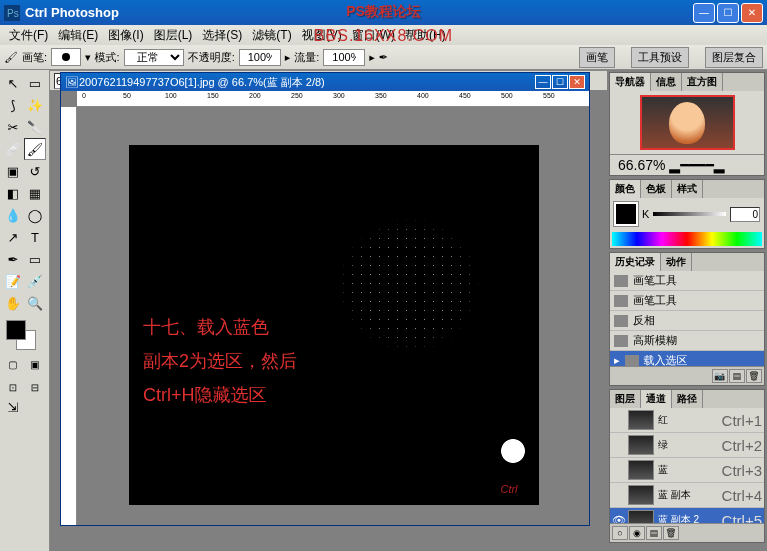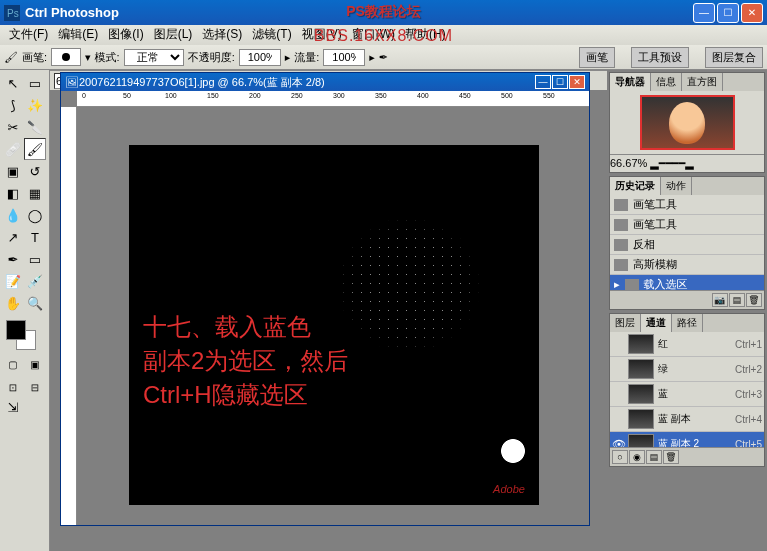--- a/index.html
+++ b/index.html
@@ -4,21 +4,21 @@
 <style>
 * { margin: 0; padding: 0; box-sizing: border-box; font-family: "Microsoft YaHei", sans-serif; }
 body { background: #fff; width: 767px; height: 551px; overflow: hidden; font-size: 11px; }
 .titlebar { background: linear-gradient(#0a6ac8, #1557b5); height: 25px; display: flex; align-items: center; color: #fff; padding: 0 4px; }
 .titlebar .icon { width: 16px; height: 16px; margin-right: 5px; }
 .titlebar .title { flex: 1; font-weight: bold; font-size: 13px; }
 .winctrl { display: flex; gap: 2px; }
 .winbtn { width: 22px; height: 20px; border: 1px solid #fff; border-radius: 3px; display: flex; align-items: center; justify-content: center; font-size: 10px; cursor: pointer; }
 .min, .max { background: #3a7ce0; color: #fff; }
 .close { background: #e06040; color: #fff; }
-.menubar { background: linear-gradient(#e8e8e0, #d8d8d0); height: 20px; display: flex; align-items: flex-end; padding: 0 4px; position: relative; }
+.menubar { background: linear-gradient(#e8e8e0, #d8d8d0); height: 20px; display: flex; align-items: flex-start; padding: 0 4px; position: relative; }
 .menubar span { padding: 2px 5px; cursor: pointer; font-size: 12px; }
 .watermark { position: absolute; left: 50%; transform: translateX(-50%); color: #c83030; font-size: 14px; font-weight: bold; top: -22px; text-shadow: 1px 1px 1px rgba(0,0,0,0.4); }
 .watermark2 { position: absolute; left: 50%; transform: translateX(-50%); color: #c83030; font-size: 16px; top: 2px; letter-spacing: 1px; }
 .opts { background: linear-gradient(#e8e8e0, #d8d8d0); height: 25px; display: flex; align-items: center; padding: 0 4px; border-bottom: 1px solid #888; gap: 4px; font-size: 11px; }
 .brushprev { width: 30px; height: 18px; border: 1px solid #888; background: #fff; display: flex; align-items: center; justify-content: center; }
 .dot { width: 8px; height: 8px; border-radius: 50%; background: #000; }
 .sel { border: 1px solid #888; background: #fff; height: 17px; font-size: 11px; padding: 0 8px; }
 .righttabs { margin-left: auto; display: flex; gap: 16px; }
 .righttabs span { background: #ccc; border: 1px solid #888; padding: 2px 6px; font-size: 11px; }
 .main { display: flex; height: 481px; }
@@ -34,51 +34,51 @@
 .doctitle { background: linear-gradient(#0a6ac8, #1557b5); height: 18px; color: #fff; display: flex; align-items: center; padding: 0 4px; font-size: 11px; }
 .doctitle .t { flex: 1; }
 .docctrl { display: flex; gap: 1px; }
 .docbtn { width: 16px; height: 14px; border: 1px solid #fff; font-size: 9px; display: flex; align-items: center; justify-content: center; }
 .ruler-h { height: 16px; background: #fff; border-bottom: 1px solid #888; font-size: 7px; overflow: hidden; position: relative; margin-left: 16px; }
 .ruler-h span { position: absolute; top: 1px; }
 .docbody { display: flex; height: 418px; }
 .ruler-v { width: 16px; background: #fff; border-right: 1px solid #888; }
 .canvas-area { flex: 1; background: #808080; position: relative; overflow: hidden; }
 .canvas { position: absolute; left: 52px; top: 38px; width: 410px; height: 360px; background: #000; }
-.overlay-text { position: absolute; color: #e03030; font-size: 24px; font-family: "SimSun", serif; line-height: 34px; left: 14px; top: 165px; }
+.overlay-text { position: absolute; color: #e03030; font-size: 18px; font-family: "SimSun", serif; line-height: 34px; left: 14px; top: 165px; }
 .scanlogo { position: absolute; right: 10px; bottom: 10px; color: #b02020; text-align: center; }
 .scanlogo .head { width: 40px; height: 50px; background: radial-gradient(circle at 60% 40%, #fff 30%, #000 32%); border-radius: 30% 30% 40% 40%; margin: 0 auto; }
 .scanlogo .sw { font-style: italic; font-size: 11px; margin-top: 2px; }
 .speckle { position: absolute; left: 180px; top: 50px; width: 200px; height: 180px; background-image: radial-gradient(#fff 0.5px, transparent 0.5px), radial-gradient(#fff 0.5px, transparent 0.5px); background-size: 6px 6px, 9px 9px; background-position: 0 0, 3px 3px; opacity: 0.55; mask: radial-gradient(ellipse 90px 85px at center, #000 60%, transparent 80%); -webkit-mask: radial-gradient(ellipse 90px 85px at center, #000 60%, transparent 80%); }
 .status { height: 20px; background: #d8d8d0; border-top: 1px solid #888; display: flex; align-items: center; font-size: 11px; padding: 0 4px; gap: 10px; }
 .status input { width: 50px; border: 1px inset #888; font-size: 11px; padding: 1px; }
 .panels { width: 160px; background: #808080; padding: 2px; display: flex; flex-direction: column; gap: 3px; }
 .panel { background: #d8d8d0; border: 1px solid #666; }
 .ptabs { display: flex; background: #c8c8c0; height: 18px; font-size: 10px; }
-.ptabs span { padding: 2px 5px; border-right: 1px solid #888; cursor: pointer; }
+.ptabs span { padding: 2px 5px; border-right: 1px solid #888; cursor: pointer; font-weight: bold; }
 .ptabs span.act { background: #d8d8d0; font-weight: bold; }
 .navimg { padding: 4px; text-align: center; }
 .navimg .thumb { width: 95px; height: 55px; border: 2px solid #e03030; background: linear-gradient(#333, #884430); margin: 0 auto; display: flex; align-items: center; justify-content: center; }
 .face { width: 36px; height: 42px; border-radius: 50% 50% 45% 45%; background: radial-gradient(circle at 50% 30%, #f8c898 45%, #c86830 80%); }
-.navfoot { font-size: 11px; padding: 2px 0; border-top: 1px solid #888; }
+.navfoot { font-size: 14px; padding: 2px 8px; border-top: 1px solid #888; }
 .colorpanel { padding: 4px; display: flex; align-items: center; gap: 4px; }
 .csw { width: 24px; height: 24px; background: #000; border: 2px solid #fff; outline: 1px solid #888; }
 .slider { flex: 1; height: 4px; background: linear-gradient(90deg, #000, #fff); }
 .cval { width: 30px; border: 1px inset #888; font-size: 10px; text-align: right; padding: 1px; }
 .histlist { max-height: 95px; overflow: auto; }
 .histrow { display: flex; align-items: center; padding: 2px 4px; font-size: 11px; gap: 5px; border-bottom: 1px solid #bbb; }
 .histrow.act { background: #3868c0; color: #fff; }
 .hicon { width: 14px; height: 12px; background: #888; }
 .layerlist { max-height: 115px; overflow: auto; }
 .layerrow { display: flex; align-items: center; padding: 2px 2px; font-size: 10px; gap: 4px; border-bottom: 1px solid #bbb; }
 .layerrow.act { background: #3868c0; color: #fff; }
 .eye { width: 12px; font-size: 11px; }
 .lthumb { width: 26px; height: 20px; background: linear-gradient(#222, #555); border: 1px solid #888; }
 .lname { flex: 1; }
-.shortcut { font-size: 10px; color: #666; }
+.shortcut { font-size: 15px; color: #666; }
 .layerrow.act .shortcut { color: #ddd; }
 .layerbtns { display: flex; gap: 1px; padding: 2px; border-top: 1px solid #888; background: #c8c8c0; }
 .layerbtns span { width: 16px; height: 14px; border: 1px solid #888; background: #d0d0c8; font-size: 9px; display: flex; align-items: center; justify-content: center; }
 .histfoot { display: flex; gap: 1px; padding: 2px; border-top: 1px solid #888; background: #c8c8c0; justify-content: flex-end; }
 .histfoot span { width: 16px; height: 14px; border: 1px solid #888; background: #d0d0c8; font-size: 9px; display: flex; align-items: center; justify-content: center; }
 </style>
 </head>
 <body>
 
 <div class="titlebar">
@@ -194,21 +194,21 @@
         <div class="canvas-area">
           <div class="canvas">
             <div class="speckle"></div>
             <div class="overlay-text">
               <div>十七、载入蓝色</div>
               <div>副本2为选区，然后</div>
               <div>Ctrl+H隐藏选区</div>
             </div>
             <div class="scanlogo">
               <div class="head"></div>
-              <div class="sw">Adobe</div>
+              <div class="sw">Ctrl</div>
             </div>
           </div>
         </div>
       </div>
     </div>
     <div class="status">
       <input value="66.67%" style="">
       <span>文档:</span>
       <span>1.47M/2.23M</span>
       <span>▸</span>
@@ -223,20 +223,34 @@
         <span>直方图</span>
       </div>
       <div class="navimg">
           <div class="thumb">
             <div class="face"></div>
           </div>
         </div>
       <div class="navfoot"><span>66.67%</span> ▂━━━━▂</div>
     </div>
 
+    <div class="panel">
+      <div class="ptabs">
+        <span class="act">颜色</span>
+        <span>色板</span>
+        <span>样式</span>
+      </div>
+      <div class="colorpanel">
+        <div class="csw"></div>
+        <span>K</span>
+        <div class="slider"></div>
+        <input class="cval" value="0" style="">
+      </div>
+      <div style="height:14px;background:linear-gradient(90deg,#0ff,#00f,#f0f,#f00,#ff0,#0f0,#0ff);margin:2px"></div>
+    </div>
 
     <div class="panel">
       <div class="ptabs">
         <span class="act">历史记录</span>
         <span>动作</span>
       </div>
       <div class="histlist">
         <div class="histrow">
             <div class="hicon"></div>
             <span>画笔工具</span>

